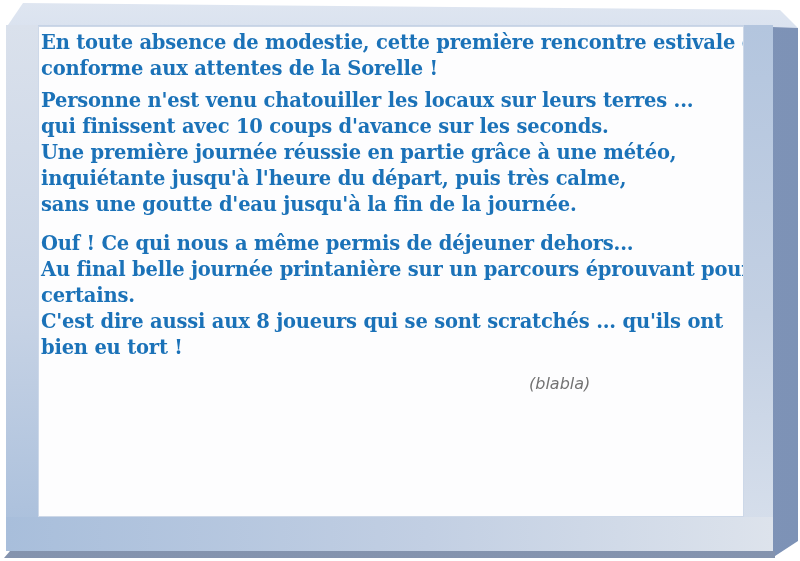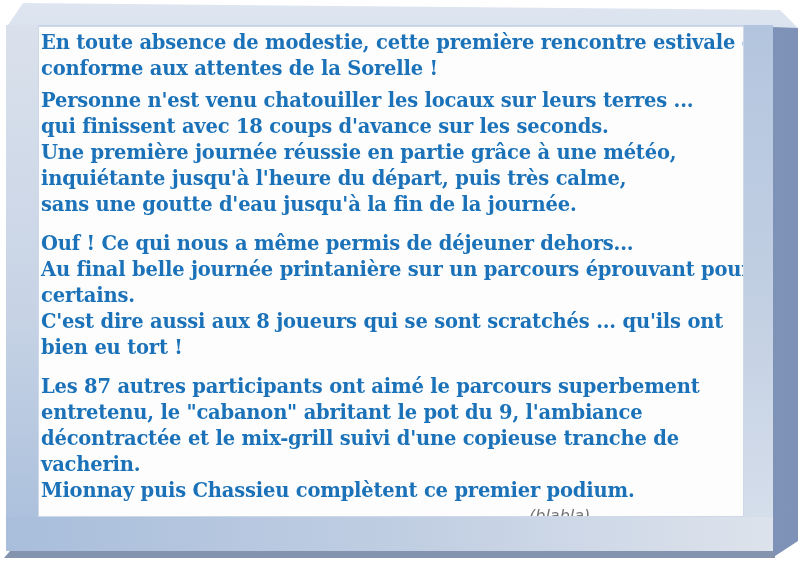--- a/index.html
+++ b/index.html
@@ -96,30 +96,25 @@
   <div class="front">
     <div class="band band-top"></div>
     <div class="band band-left"></div>
     <div class="band band-right"></div>
     <div class="band band-bottom"></div>
 
     <div class="content">
       <p class="para p-intro">En toute absence de modestie, cette première rencontre estivale est
 conforme aux attentes de la Sorelle !</p>
       <p class="para p-mid">Personne n'est venu chatouiller les locaux sur leurs terres ...
-qui finissent avec 18 coups d'avance sur les seconds.
+qui finissent avec 10 coups d'avance sur les seconds.
 Une première journée réussie en partie grâce à une météo,
 inquiétante jusqu'à l'heure du départ, puis très calme,
 sans une goutte d'eau jusqu'à la fin de la journée.</p>
       <p class="para p-mid">Ouf ! Ce qui nous a même permis de déjeuner dehors...
 Au final belle journée printanière sur un parcours éprouvant pour
 certains.
 C'est dire aussi aux 8 joueurs qui se sont scratchés ... qu'ils ont
 bien eu tort !</p>
-      <p class="para">Les 87 autres participants ont aimé le parcours superbement
-entretenu, le "cabanon" abritant le pot du 9, l'ambiance
-décontractée et le mix-grill suivi d'une copieuse tranche de
-vacherin.
-Mionnay puis Chassieu complètent ce premier podium.</p>
       <div class="signature">(blabla)</div>
     </div>
   </div>
 </div>
 
 </body></html>

